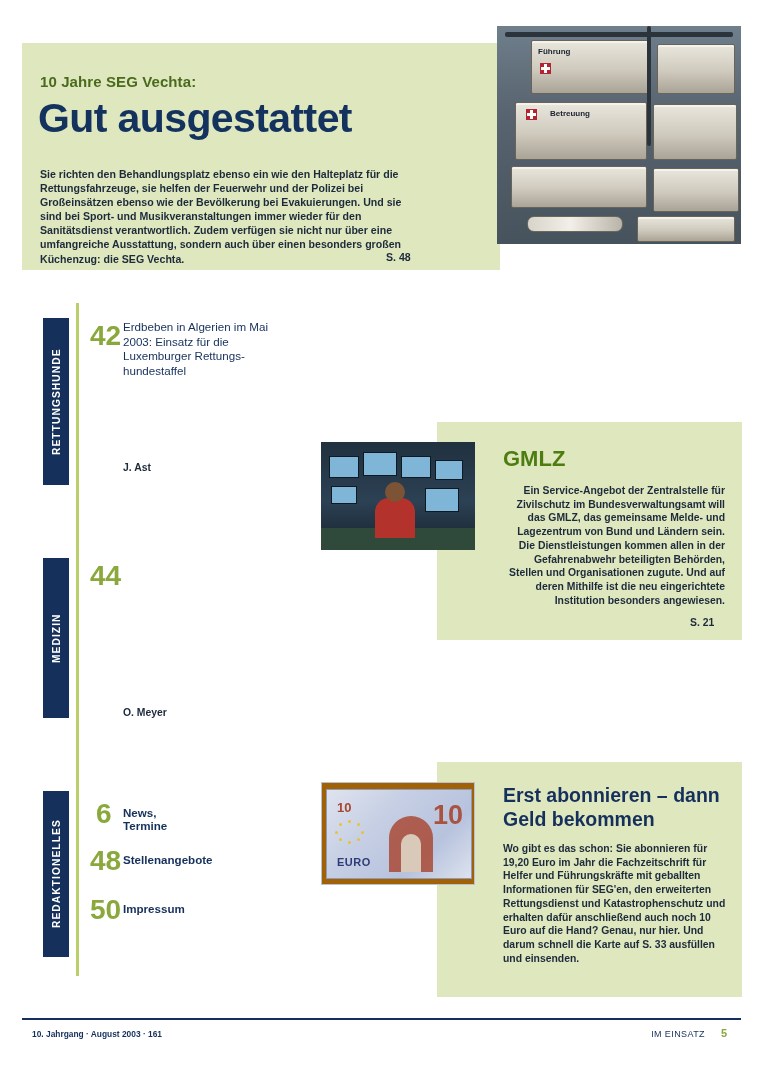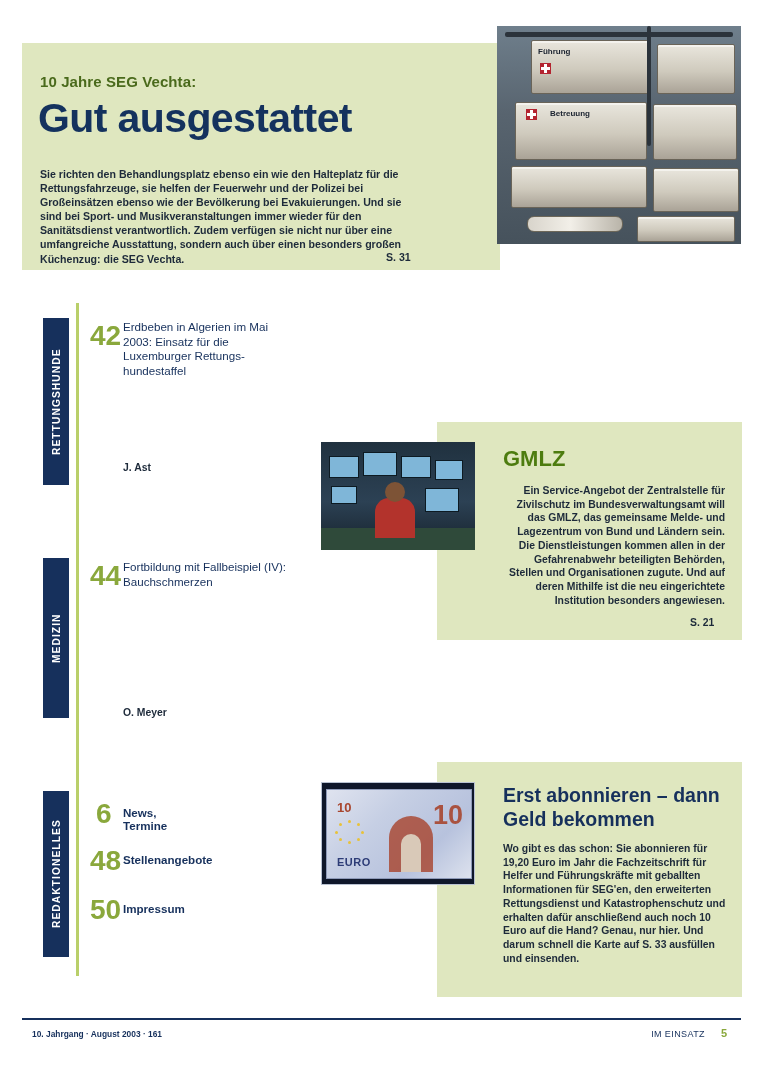--- a/index.html
+++ b/index.html
@@ -184,21 +184,21 @@
     position: absolute; left: 503px; top: 783px; width: 230px;
     font-size: 19.5px; font-weight: bold; color: #16305c; line-height: 24px;
   }
   .abo-text {
     position: absolute; left: 503px; top: 842px; width: 226px;
     font-size: 10.4px; line-height: 13.7px; color: #1d2a3a; font-weight: bold;
   }
   .photo-euro {
     position: absolute; left: 321px; top: 782px;
     width: 154px; height: 103px; overflow: hidden;
-    background: #0f172a;
+    background: #a16207;
     border: 1px solid #b9c2d2;
   }
   .photo-euro .note {
     position: absolute; left: 4px; top: 6px; width: 146px; height: 90px;
     background: linear-gradient(135deg,#dfe3ef 0%,#c6cfe4 35%,#b7c2dd 70%,#dde2ee 100%);
     border: 1px solid #8e9ab8;
   }
   .photo-euro .arch {
     position: absolute; left: 62px; top: 26px; width: 44px; height: 56px;
     background: #a8462f; border-radius: 22px 22px 0 0;
@@ -248,21 +248,21 @@
 </style>
 </head>
 <body>
 
 <div class="page">
 
   <div class="feature-band"></div>
   <div class="feature-kicker">10 Jahre SEG Vechta:</div>
   <div class="feature-title">Gut ausgestattet</div>
   <div class="feature-text">Sie richten den Behandlungsplatz ebenso ein wie den Halteplatz für die Rettungsfahrzeuge, sie helfen der Feuerwehr und der Polizei bei Großeinsätzen ebenso wie der Bevölkerung bei Evakuierungen. Und sie sind bei Sport- und Musikveranstaltungen immer wieder für den Sanitätsdienst verantwortlich. Zudem verfügen sie nicht nur über eine umfangreiche Ausstattung, sondern auch über einen besonders großen Küchenzug: die SEG Vechta.</div>
-  <div class="feature-page">S. 31</div>
+  <div class="feature-page">S. 48</div>
 
   <div class="photo-top">
     <div class="bar" style="left:8px; top:6px; width:228px; height:5px;"></div>
     <div class="case" style="left:34px; top:14px; width:118px; height:54px;">
       <span class="lbl">Führung</span>
       <span class="cross" style="left:8px; top:22px;"></span>
     </div>
     <div class="case" style="left:160px; top:18px; width:78px; height:50px;"></div>
     <div class="case" style="left:18px; top:76px; width:132px; height:58px;">
       <span class="lbl" style="left:34px;">Betreuung</span>
@@ -289,21 +289,20 @@
   </div>
 
   <div class="entry" id="entry-erdbeben">
     <div class="num">42</div>
     <div class="head">Erdbeben in Algerien im Mai 2003: Einsatz für die Luxemburger Rettungs­hundestaffel</div>
     <div class="author">J. Ast</div>
   </div>
 
   <div class="entry" id="entry-fortbildung">
     <div class="num">44</div>
-    <div class="head">Fortbildung mit Fallbeispiel (IV): Bauchschmerzen</div>
     <div class="author">O. Meyer</div>
   </div>
 
   <div class="short" id="short-news">
     <div class="num">6</div>
     <div class="lbl">News, Termine</div>
   </div>
   <div class="short" id="short-stellen">
     <div class="num">48</div>
     <div class="lbl">Stellenangebote</div>

